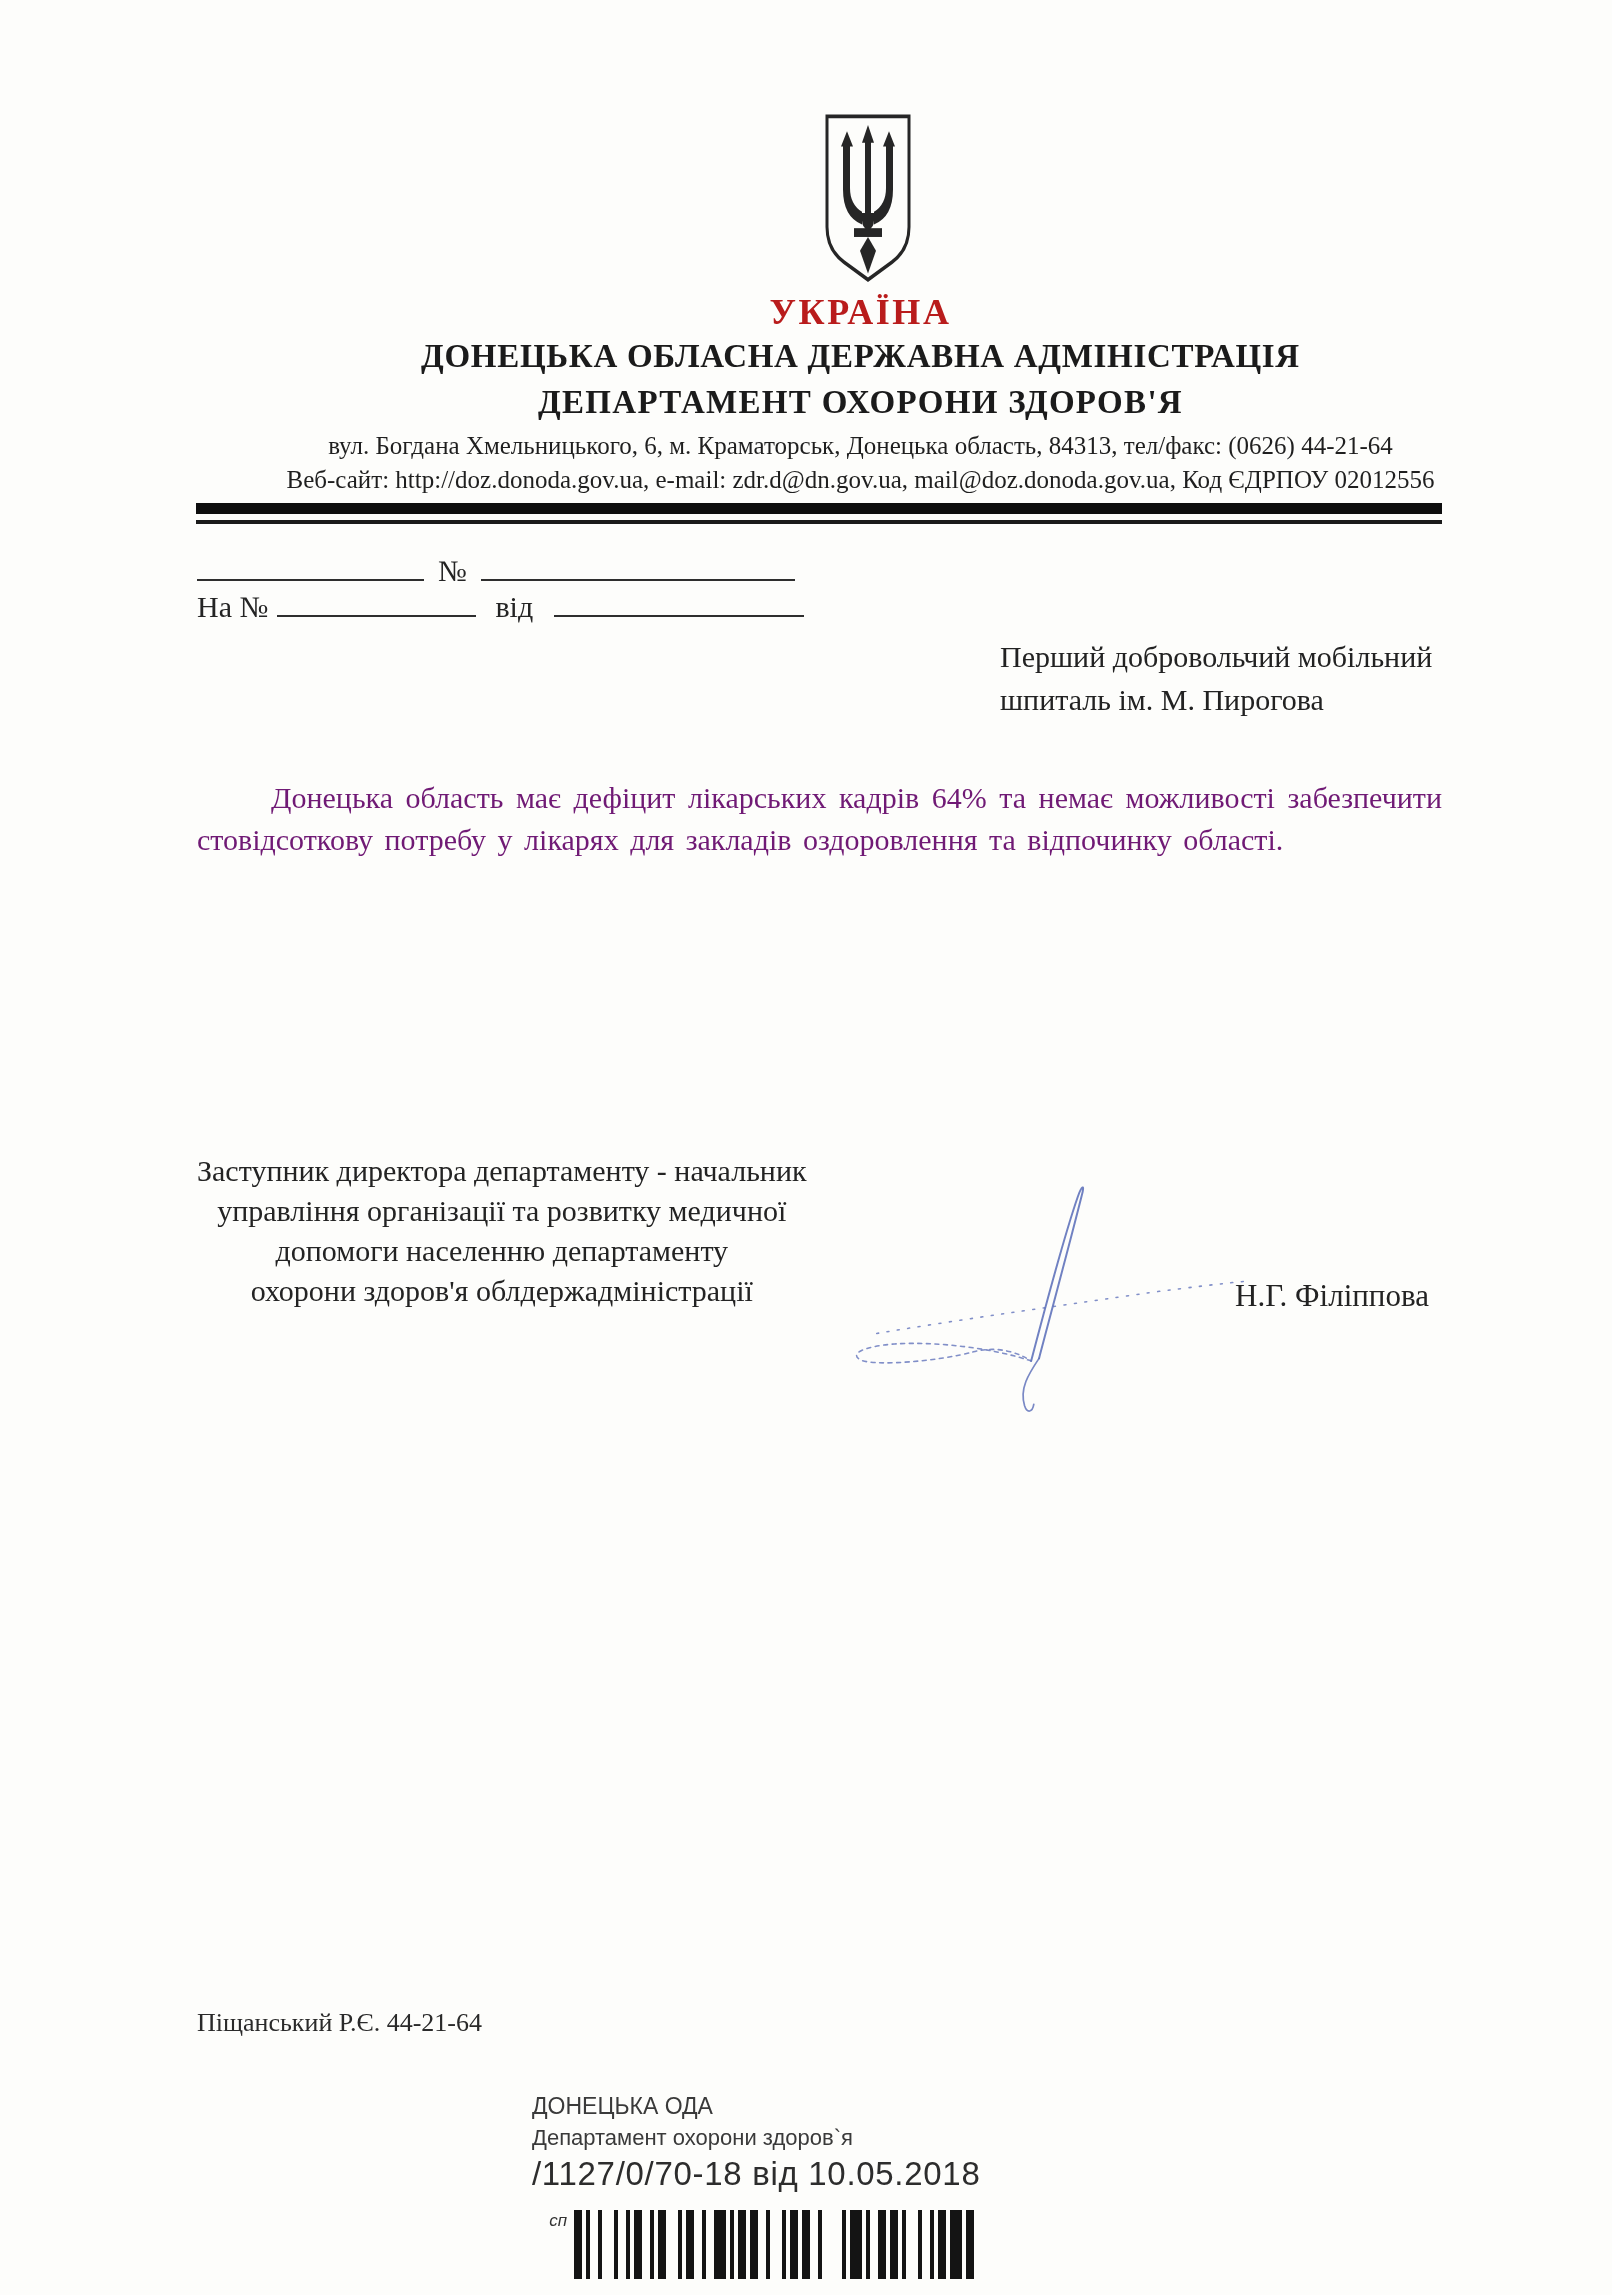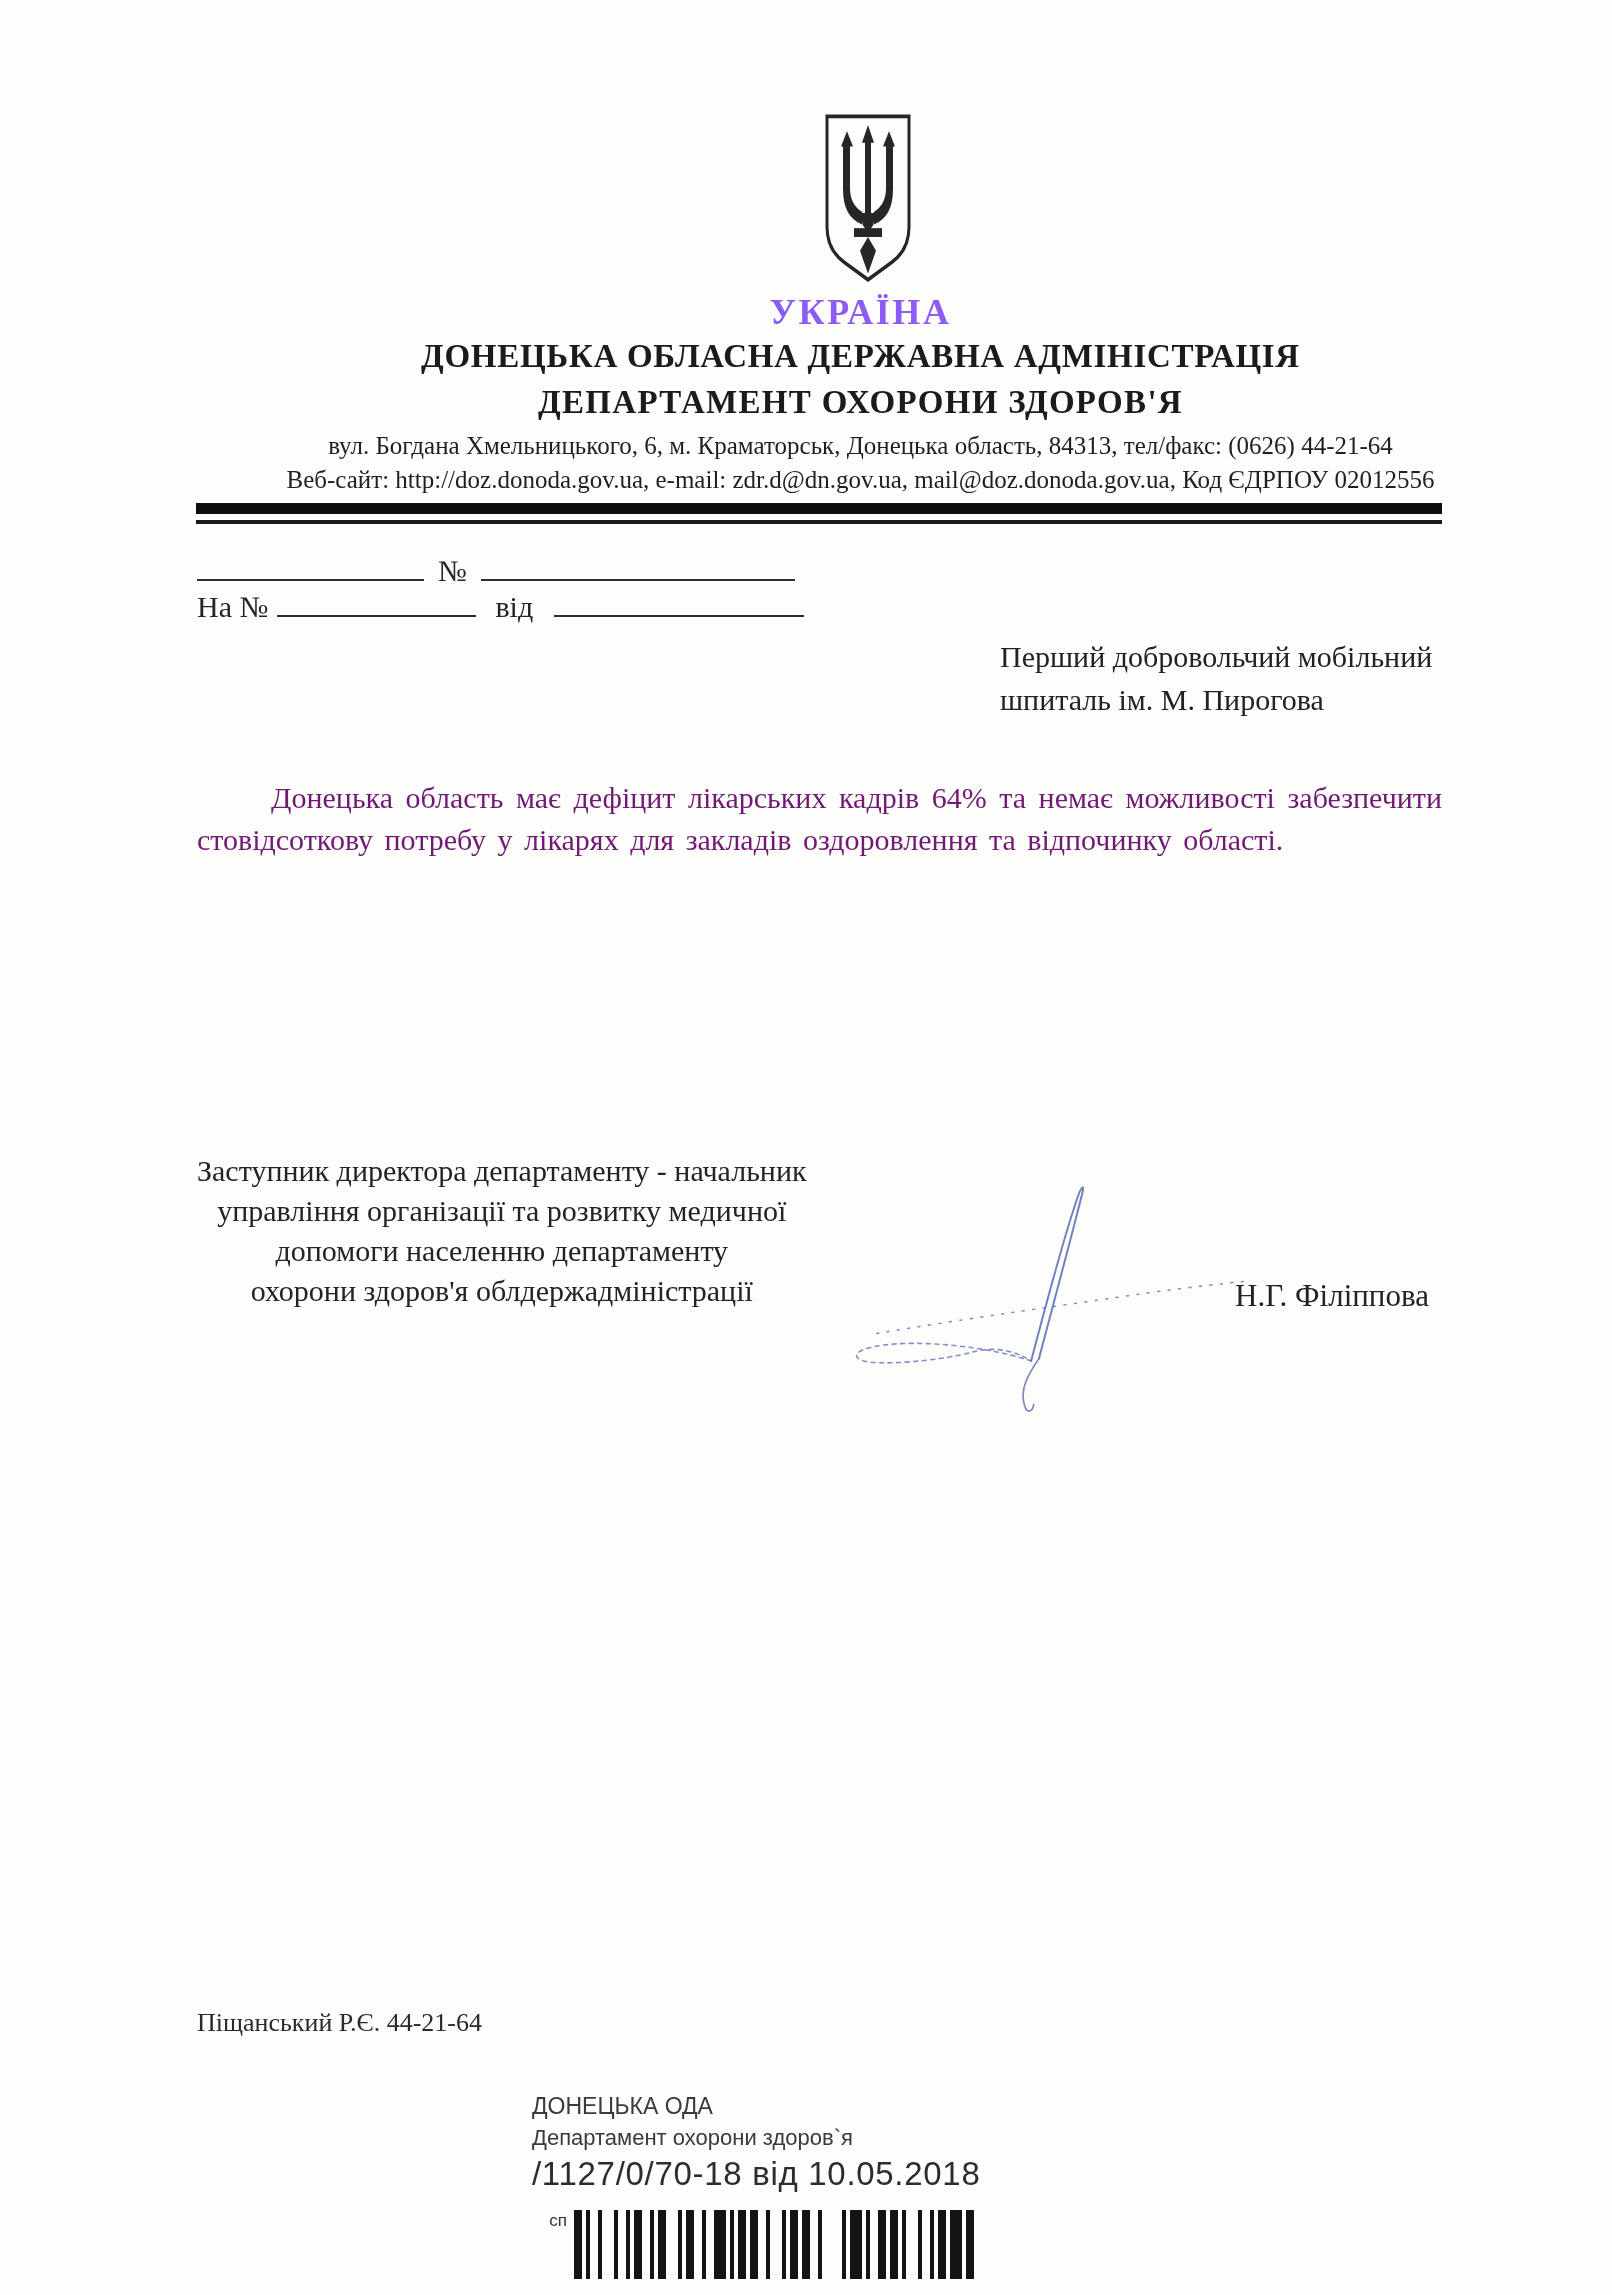--- a/index.html
+++ b/index.html
@@ -10,21 +10,21 @@
     margin:0 auto;
     background:#fdfdfb;
     overflow:hidden;
     font-family:"Liberation Serif","DejaVu Serif",serif;
     color:#222;
   }
   .abs{position:absolute;}
 
   
   .lh-line{left:151px;width:1419px;text-align:center;}
-  .country{top:291px;font-size:36px;font-weight:bold;letter-spacing:2.6px;color:#8b5cf6;}
+  .country{top:291px;font-size:36px;font-weight:bold;letter-spacing:2.6px;color:#b91c1c;}
   .org1{top:338px;font-size:33px;font-weight:bold;letter-spacing:0.7px;color:#1b1b1b;}
   .org2{top:384px;font-size:33px;font-weight:bold;letter-spacing:1.3px;color:#1b1b1b;}
   .addr{top:432px;font-size:25px;color:#1f1f1f;}
   .webline{top:466px;font-size:25px;color:#1f1f1f;}
 
   .coa{left:818px;top:110px;width:100px;height:176px;}
 
   .rule-thick{left:196px;top:503px;width:1246px;height:11.2px;background:#0e0e0e;}
   .rule-thin{left:196px;top:520px;width:1246px;height:4px;background:#1a1a1a;}
 
@@ -51,21 +51,21 @@
   
   .executor{left:197px;top:2008px;font-size:26px;color:#2a2a2a;}
 
   
   .stamp{left:532px;top:2093px;width:460px;
     font-family:"Liberation Sans","DejaVu Sans",sans-serif;color:#3a3a3a;}
   .stamp-org{font-size:23px;}
   .stamp-dep{font-size:22px;margin-top:4.6px;}
   .stamp-reg{font-size:33px;margin-top:4px;color:#2d2d2d;letter-spacing:0.7px;}
   .barcode-row{margin-top:17px;display:flex;justify-content:center;align-items:flex-start;}
-  .barcode-prefix{font-size:17px;margin-right:6.6px;margin-top:1.3px;color:#333;}
+  .barcode-prefix{font-size:17px;margin-right:6.6px;margin-top:1.3px;color:#333;font-style:italic;}
   .barcode-bars{width:401px;height:69px;display:flex;align-items:stretch;}
   .barcode-bars i{display:block;height:100%;}
 </style>
 </head>
 <body>
 
 <div class="page">
 
   <svg class="abs coa" viewBox="0 0 100 140" preserveAspectRatio="none" aria-hidden="true">
     <path d="M9 5 H91 V93 Q91 111 74 121 Q62 128 50 135 Q38 128 26 121 Q9 111 9 93 Z" fill="none" stroke="#262626" stroke-width="3"></path>

